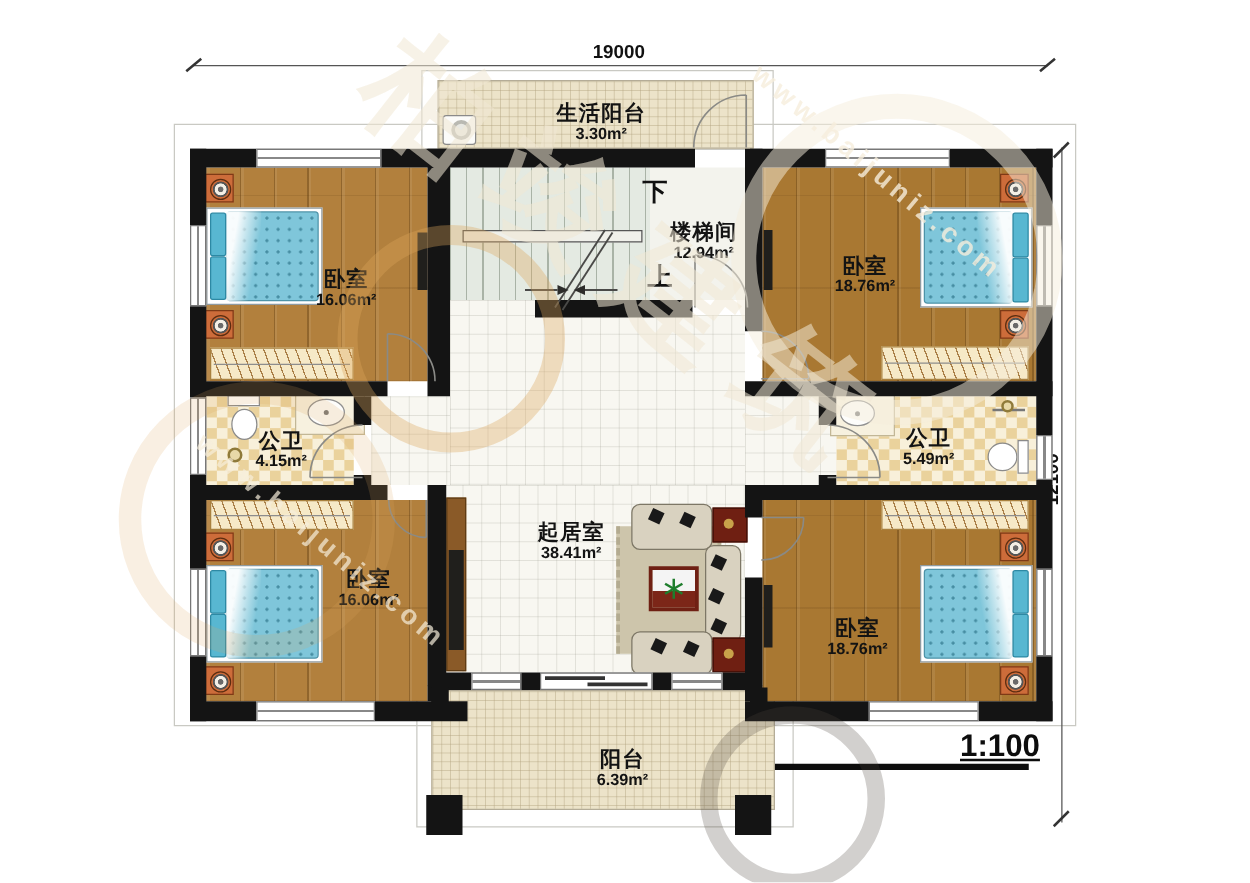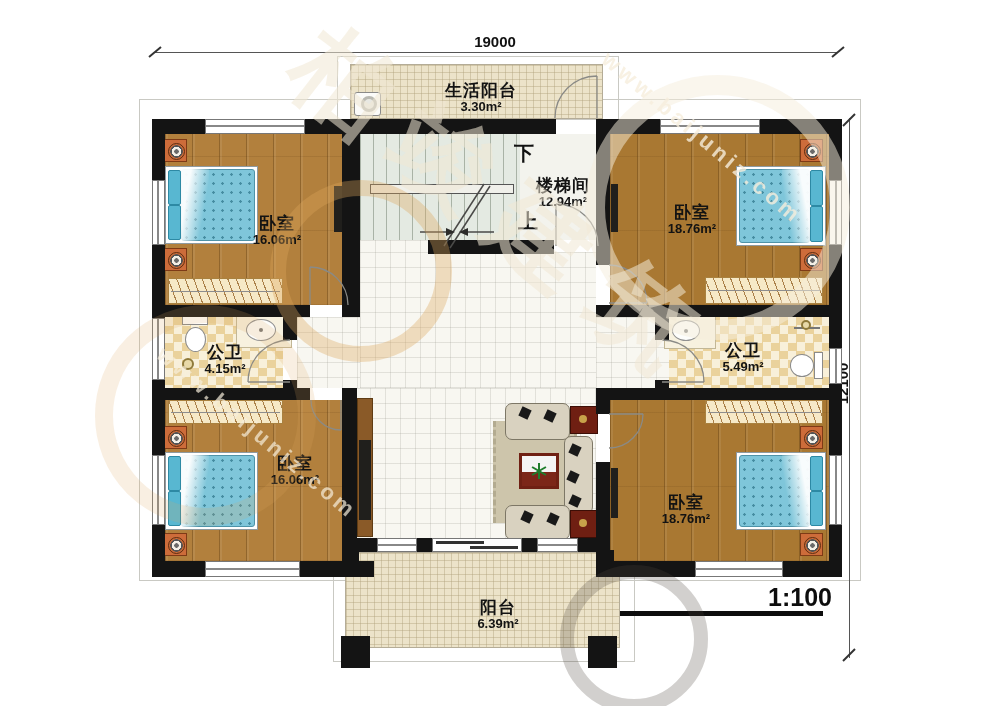--- a/index.html
+++ b/index.html
@@ -321,34 +321,38 @@
     <span class="ar">18.76m²</span>
     </div>
   <div class="rlabel" style="left:175px;top:343px;width:100px;">
     <span class="nm">公卫</span>
     <span class="ar">4.15m²</span>
     </div>
   <div class="rlabel" style="left:693px;top:341px;width:100px;">
     <span class="nm">公卫</span>
     <span class="ar">5.49m²</span>
     </div>
+  <div class="rlabel" style="left:407px;top:416px;width:100px;">
+    <span class="nm">起居室</span>
+    <span class="ar">38.41m²</span>
+    </div>
   <div class="rlabel" style="left:245px;top:454px;width:100px;">
     <span class="nm">卧室</span>
     <span class="ar">16.06m²</span>
     </div>
   <div class="rlabel" style="left:636px;top:493px;width:100px;">
     <span class="nm">卧室</span>
     <span class="ar">18.76m²</span>
     </div>
   <div class="rlabel" style="left:448px;top:598px;width:100px;">
     <span class="nm">阳台</span>
     <span class="ar">6.39m²</span>
     </div>
 
-  <div class="tb-scale" style="left:768px;top:583px;">1:100</div>
+  <div class="tb-scale" style="left:768px;top:583px;text-decoration:underline;">1:100</div>
   <div class="tb-rule" style="left:620px;top:611px;width:203px;height:5px;"></div>
 
   <div class="ring" style="left:270px;top:180px;width:150px;height:150px;border:16px solid rgba(222,166,92,.35);"></div>
   <div class="ring" style="left:95px;top:305px;width:185px;height:185px;border:18px solid rgba(222,166,92,.18);"></div>
   <div class="ring" style="left:585px;top:75px;width:225px;height:225px;border:20px solid rgba(246,238,220,.5);"></div>
   <div class="ring" style="left:560px;top:565px;width:120px;height:120px;border:14px solid rgba(75,68,58,.25);"></div>
   <div class="wm-brand" style="left:250px;top:140px;">柏竣建筑</div>
   <div class="wm-site" style="left:575px;top:125px;">www.baijuniz.com</div>
   <div class="wm-site" style="left:130px;top:420px;color:rgba(246,238,220,.7);">www.baijuniz.com</div>
 

